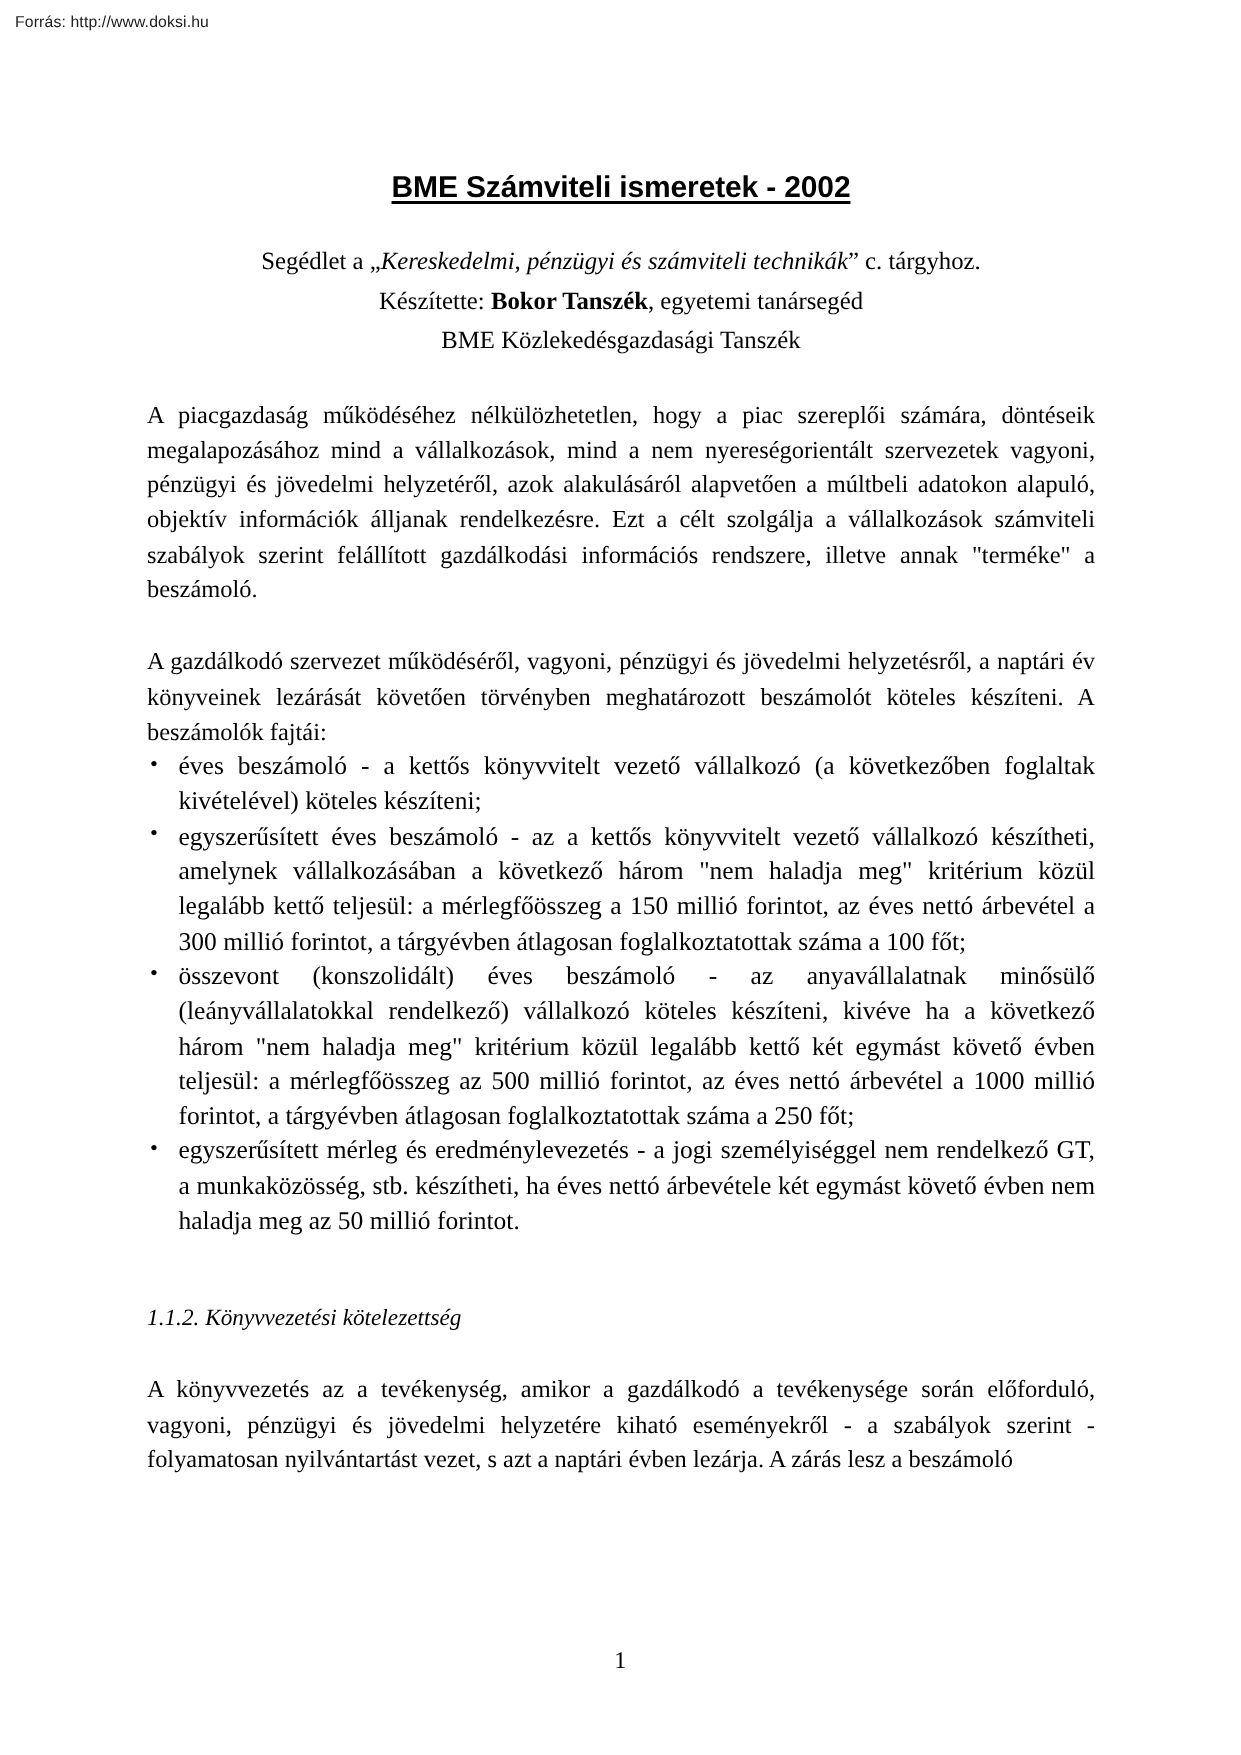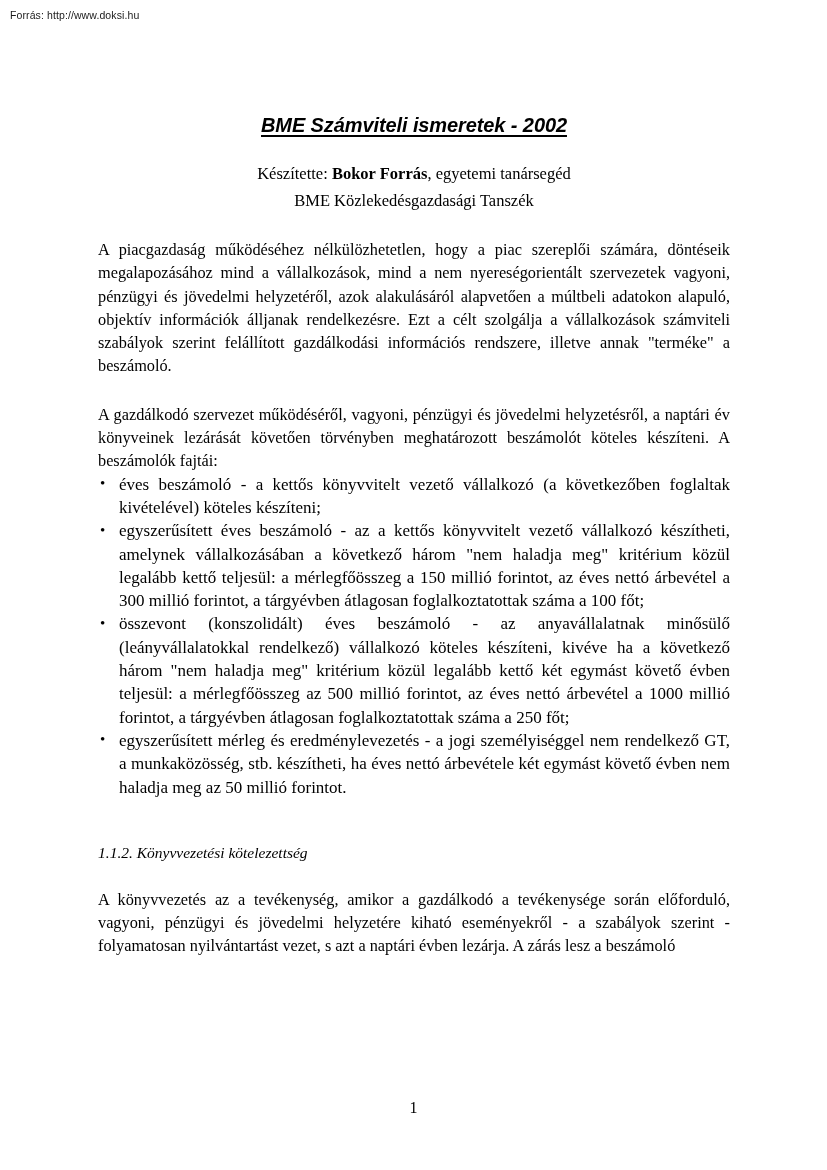--- a/index.html
+++ b/index.html
@@ -54,21 +54,20 @@
     font-family: "Liberation Sans", "DejaVu Sans", sans-serif;
     font-size: 20px;
     font-weight: bold;
     line-height: 24px;
     letter-spacing: -0.1px;
   }
   .doc-title .u {
     text-decoration: underline;
     text-underline-offset: 3px;
     text-decoration-thickness: 2px;
-    font-style: italic;
   }
 
   
   .subtitle-block {
     margin-top: 24px;
     text-align: center;
     font-size: 16.5px;
     line-height: 26.5px;
   }
   .subtitle-line { display: block; }
@@ -154,21 +153,22 @@
 
 <div class="page">
 
   <div class="source-line">Forrás: http://www.doksi.hu</div>
 
   <div class="content">
 
     <h1 class="doc-title"><span class="u">BME Számviteli ismeretek - 2002</span></h1>
 
     <div class="subtitle-block">
-      <span class="subtitle-line"><span>Készítette: </span><span class="bld">Bokor Forrás</span><span>, egyetemi tanársegéd</span></span>
+      <span class="subtitle-line"><span>Segédlet a „</span><span class="ital">Kereskedelmi, pénzügyi és számviteli technikák</span><span>” c. tárgyhoz.</span></span>
+      <span class="subtitle-line"><span>Készítette: </span><span class="bld">Bokor Tanszék</span><span>, egyetemi tanársegéd</span></span>
       <span class="subtitle-line">BME Közlekedésgazdasági Tanszék</span>
     </div>
 
 
     <p class="body-par">A piacgazdaság működéséhez nélkülözhetetlen, hogy a piac szereplői számára, döntéseik megalapozásához mind a vállalkozások, mind a nem nyereségorientált szervezetek vagyoni, pénzügyi és jövedelmi helyzetéről, azok alakulásáról alapvetően a múltbeli adatokon alapuló, objektív információk álljanak rendelkezésre. Ezt a célt szolgálja a vállalkozások számviteli szabályok szerint felállított gazdálkodási információs rendszere, illetve annak "terméke" a beszámoló.</p>
 
 
 
     <p class="body-par tight">A gazdálkodó szervezet működéséről, vagyoni, pénzügyi és jövedelmi helyzetésről, a naptári év könyveinek lezárását követően törvényben meghatározott beszámolót köteles készíteni. A beszámolók fajtái:</p>
 

